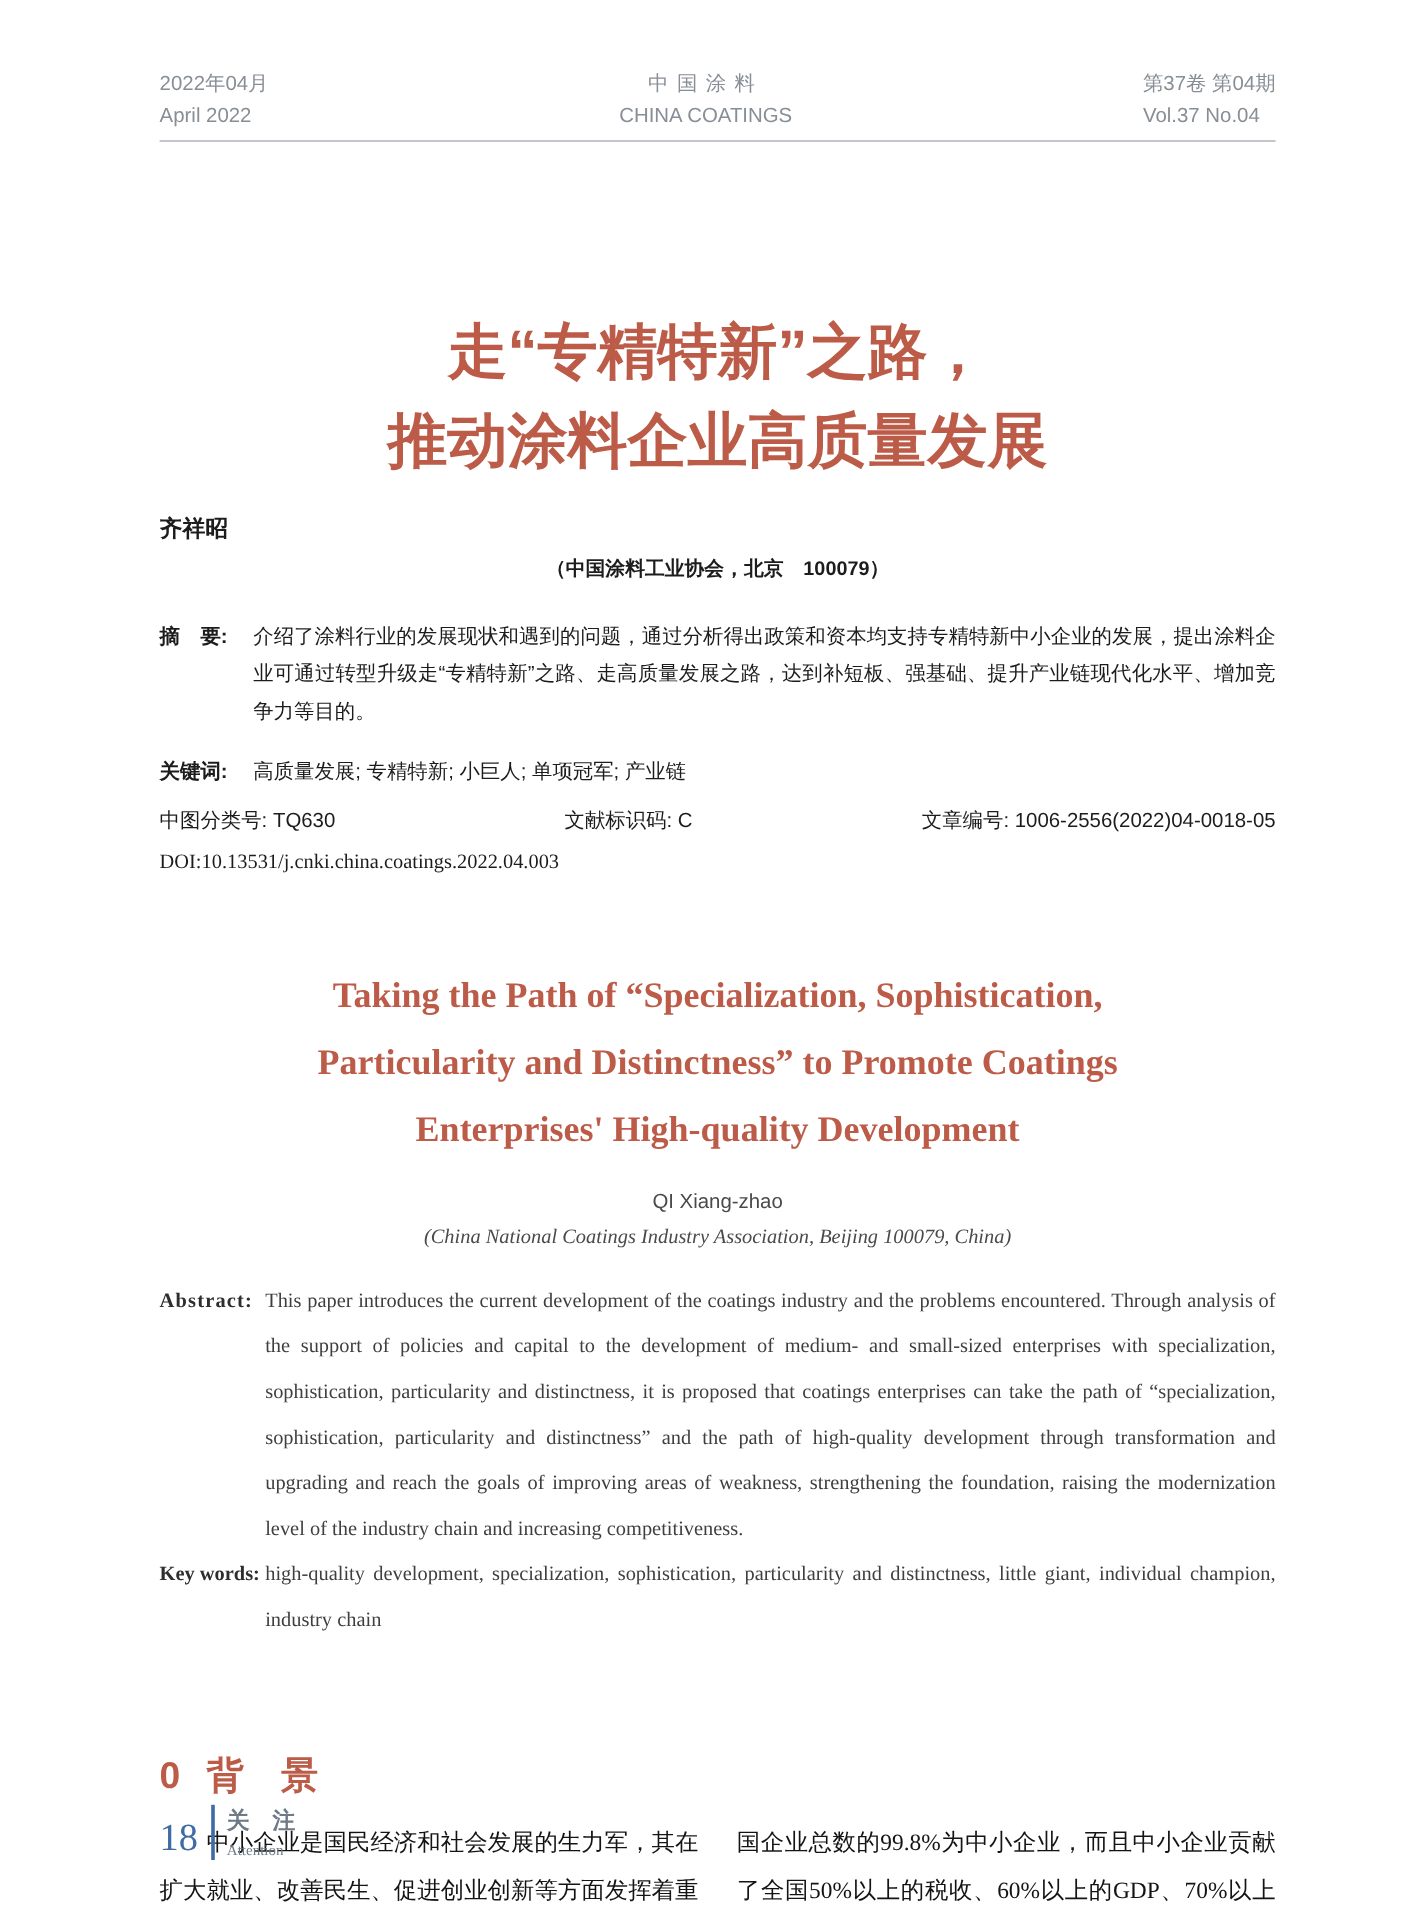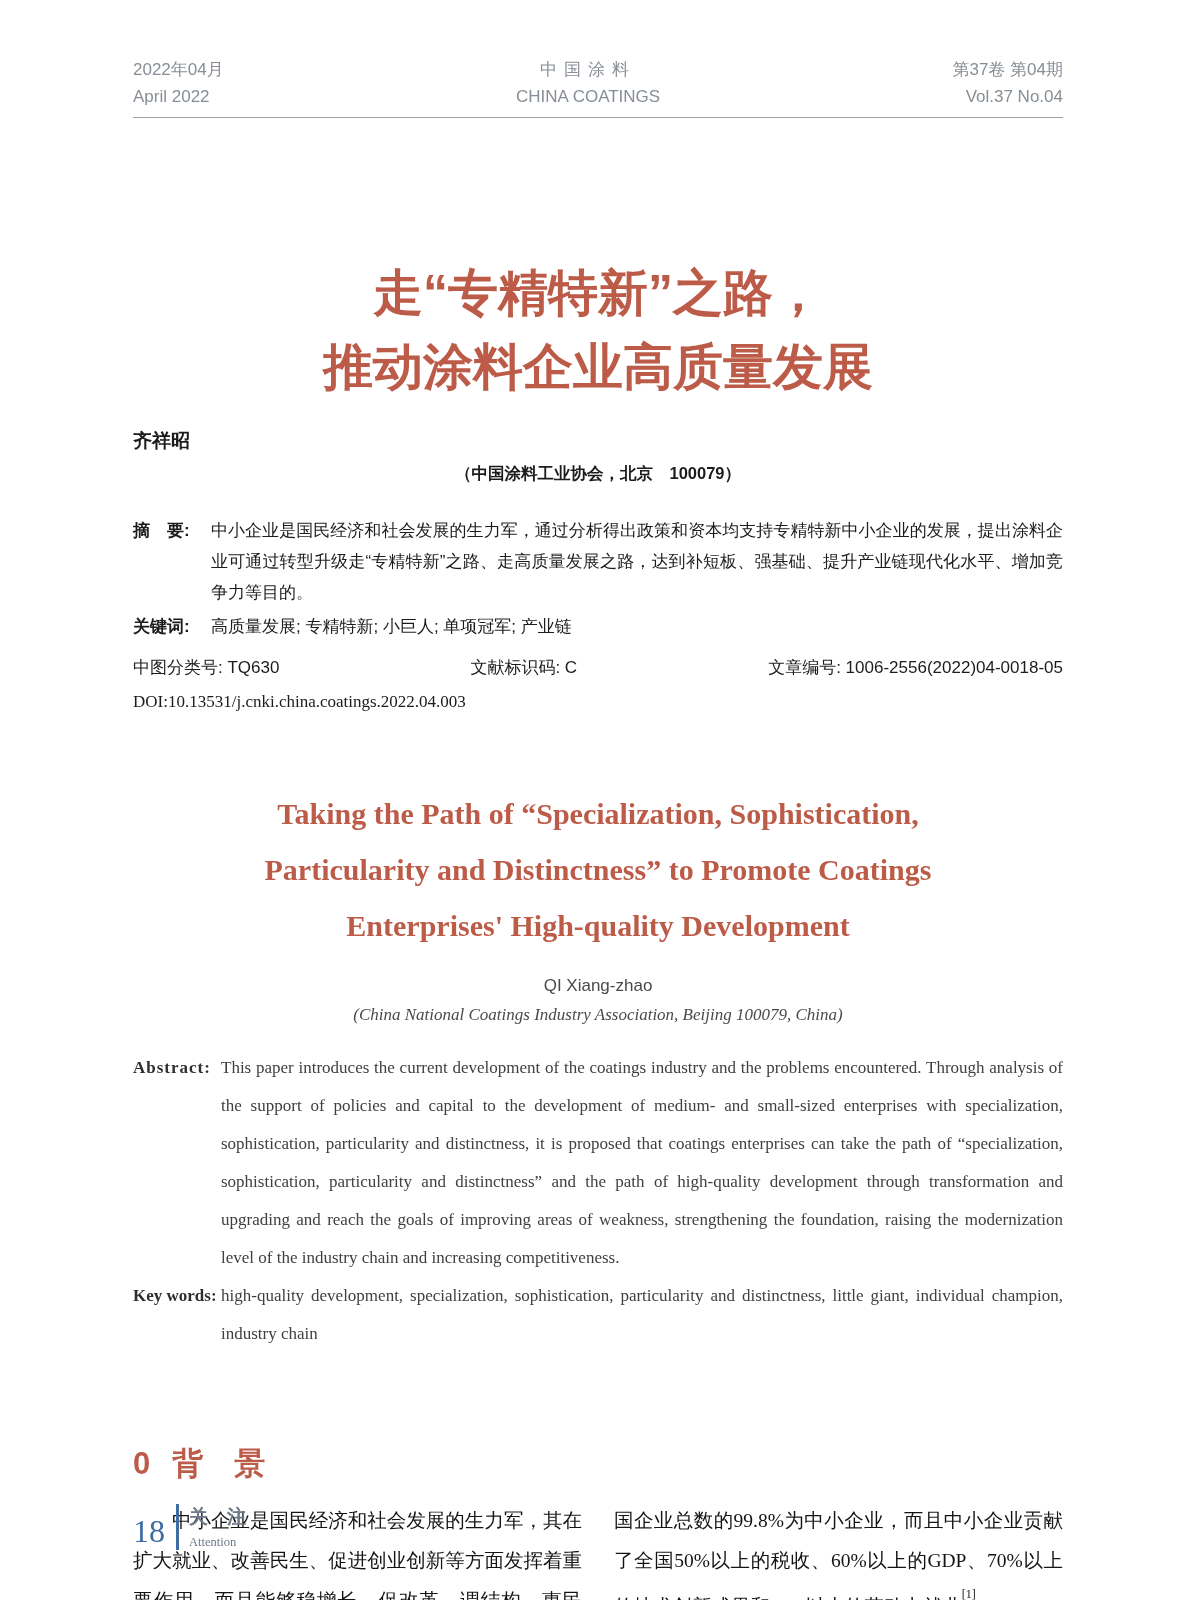--- a/index.html
+++ b/index.html
@@ -9,36 +9,36 @@
     position:relative; width:1187px; height:1600px; margin:0 auto;
     background:#ffffff; overflow:hidden;
   }
   .content { padding:56px 124px 0 133px; }
 
   
   .jheader { display:flex; justify-content:space-between; align-items:flex-end;
              color:#878e95; font-size:17px; line-height:27px; }
   .jheader .zone { display:flex; flex-direction:column; }
   .jheader .center { text-align:center; }
-  .jheader .right { text-align:right; }
+  .jheader .right { }
   .journal-cn { letter-spacing:7px; }
   .header-rule { border:none; border-top:1.5px solid #9aa0a6; margin-top:7px; }
 
   
   .title-cn { margin-top:138px; text-align:center; color:#bc5c48;
               font-size:50px; font-weight:bold; line-height:74px;
               font-family:"Liberation Sans", sans-serif; }
   .author-cn { margin-top:24px; font-size:19px; font-weight:bold; }
   .affil-cn  { margin-top:9px; text-align:center; font-size:16.5px; font-weight:bold; }
 
   
   .row-hang { display:flex; margin-top:30px; font-size:17px; line-height:31px; }
   .row-hang .lbl { font-weight:bold; white-space:nowrap; min-width:78px; }
   .row-hang .txt { flex:1; text-align:justify; }
-  .kw-row { margin-top:3px; }
+  .kw-row { margin-top:19px; }
   .meta-row { display:flex; justify-content:space-between; margin-top:11px;
               font-size:17px; line-height:30px; }
   .doi-row { margin-top:9px; font-family:"Liberation Serif", serif; font-size:17px; }
 
   
   .title-en { margin-top:74px; text-align:center; color:#bc5c48;
               font-family:"Liberation Serif", serif; font-weight:bold;
               font-size:30px; line-height:56px; }
   .author-en { margin-top:22px; text-align:center; font-size:17px; color:#4a4a4a; }
   .affil-en  { margin-top:9px; text-align:center; font-size:17px; color:#4a4a4a;
@@ -93,21 +93,21 @@
 
     <h1 class="title-cn">
       <span>走“专精特新”之路，</span><br>
       <span>推动涂料企业高质量发展</span>
     </h1>
     <div class="author-cn">齐祥昭</div>
     <div class="affil-cn">（中国涂料工业协会，北京　100079）</div>
 
     <div class="row-hang">
       <span class="lbl">摘　要:</span>
-      <span class="txt">中小企业是国民经济和社会发展的生力军，通过分析得出政策和资本均支持专精特新中小企业的发展，提出涂料企业可通过转型升级走“专精特新”之路、走高质量发展之路，达到补短板、强基础、提升产业链现代化水平、增加竞争力等目的。</span>
+      <span class="txt">介绍了涂料行业的发展现状和遇到的问题，通过分析得出政策和资本均支持专精特新中小企业的发展，提出涂料企业可通过转型升级走“专精特新”之路、走高质量发展之路，达到补短板、强基础、提升产业链现代化水平、增加竞争力等目的。</span>
     </div>
     <div class="row-hang kw-row">
       <span class="lbl">关键词:</span>
       <span class="txt">高质量发展; 专精特新; 小巨人; 单项冠军; 产业链</span>
     </div>
 
     <div class="meta-row">
       <span>中图分类号: TQ630</span>
       <span>文献标识码: C</span>
       <span>文章编号: 1006-2556(2022)04-0018-05</span>

